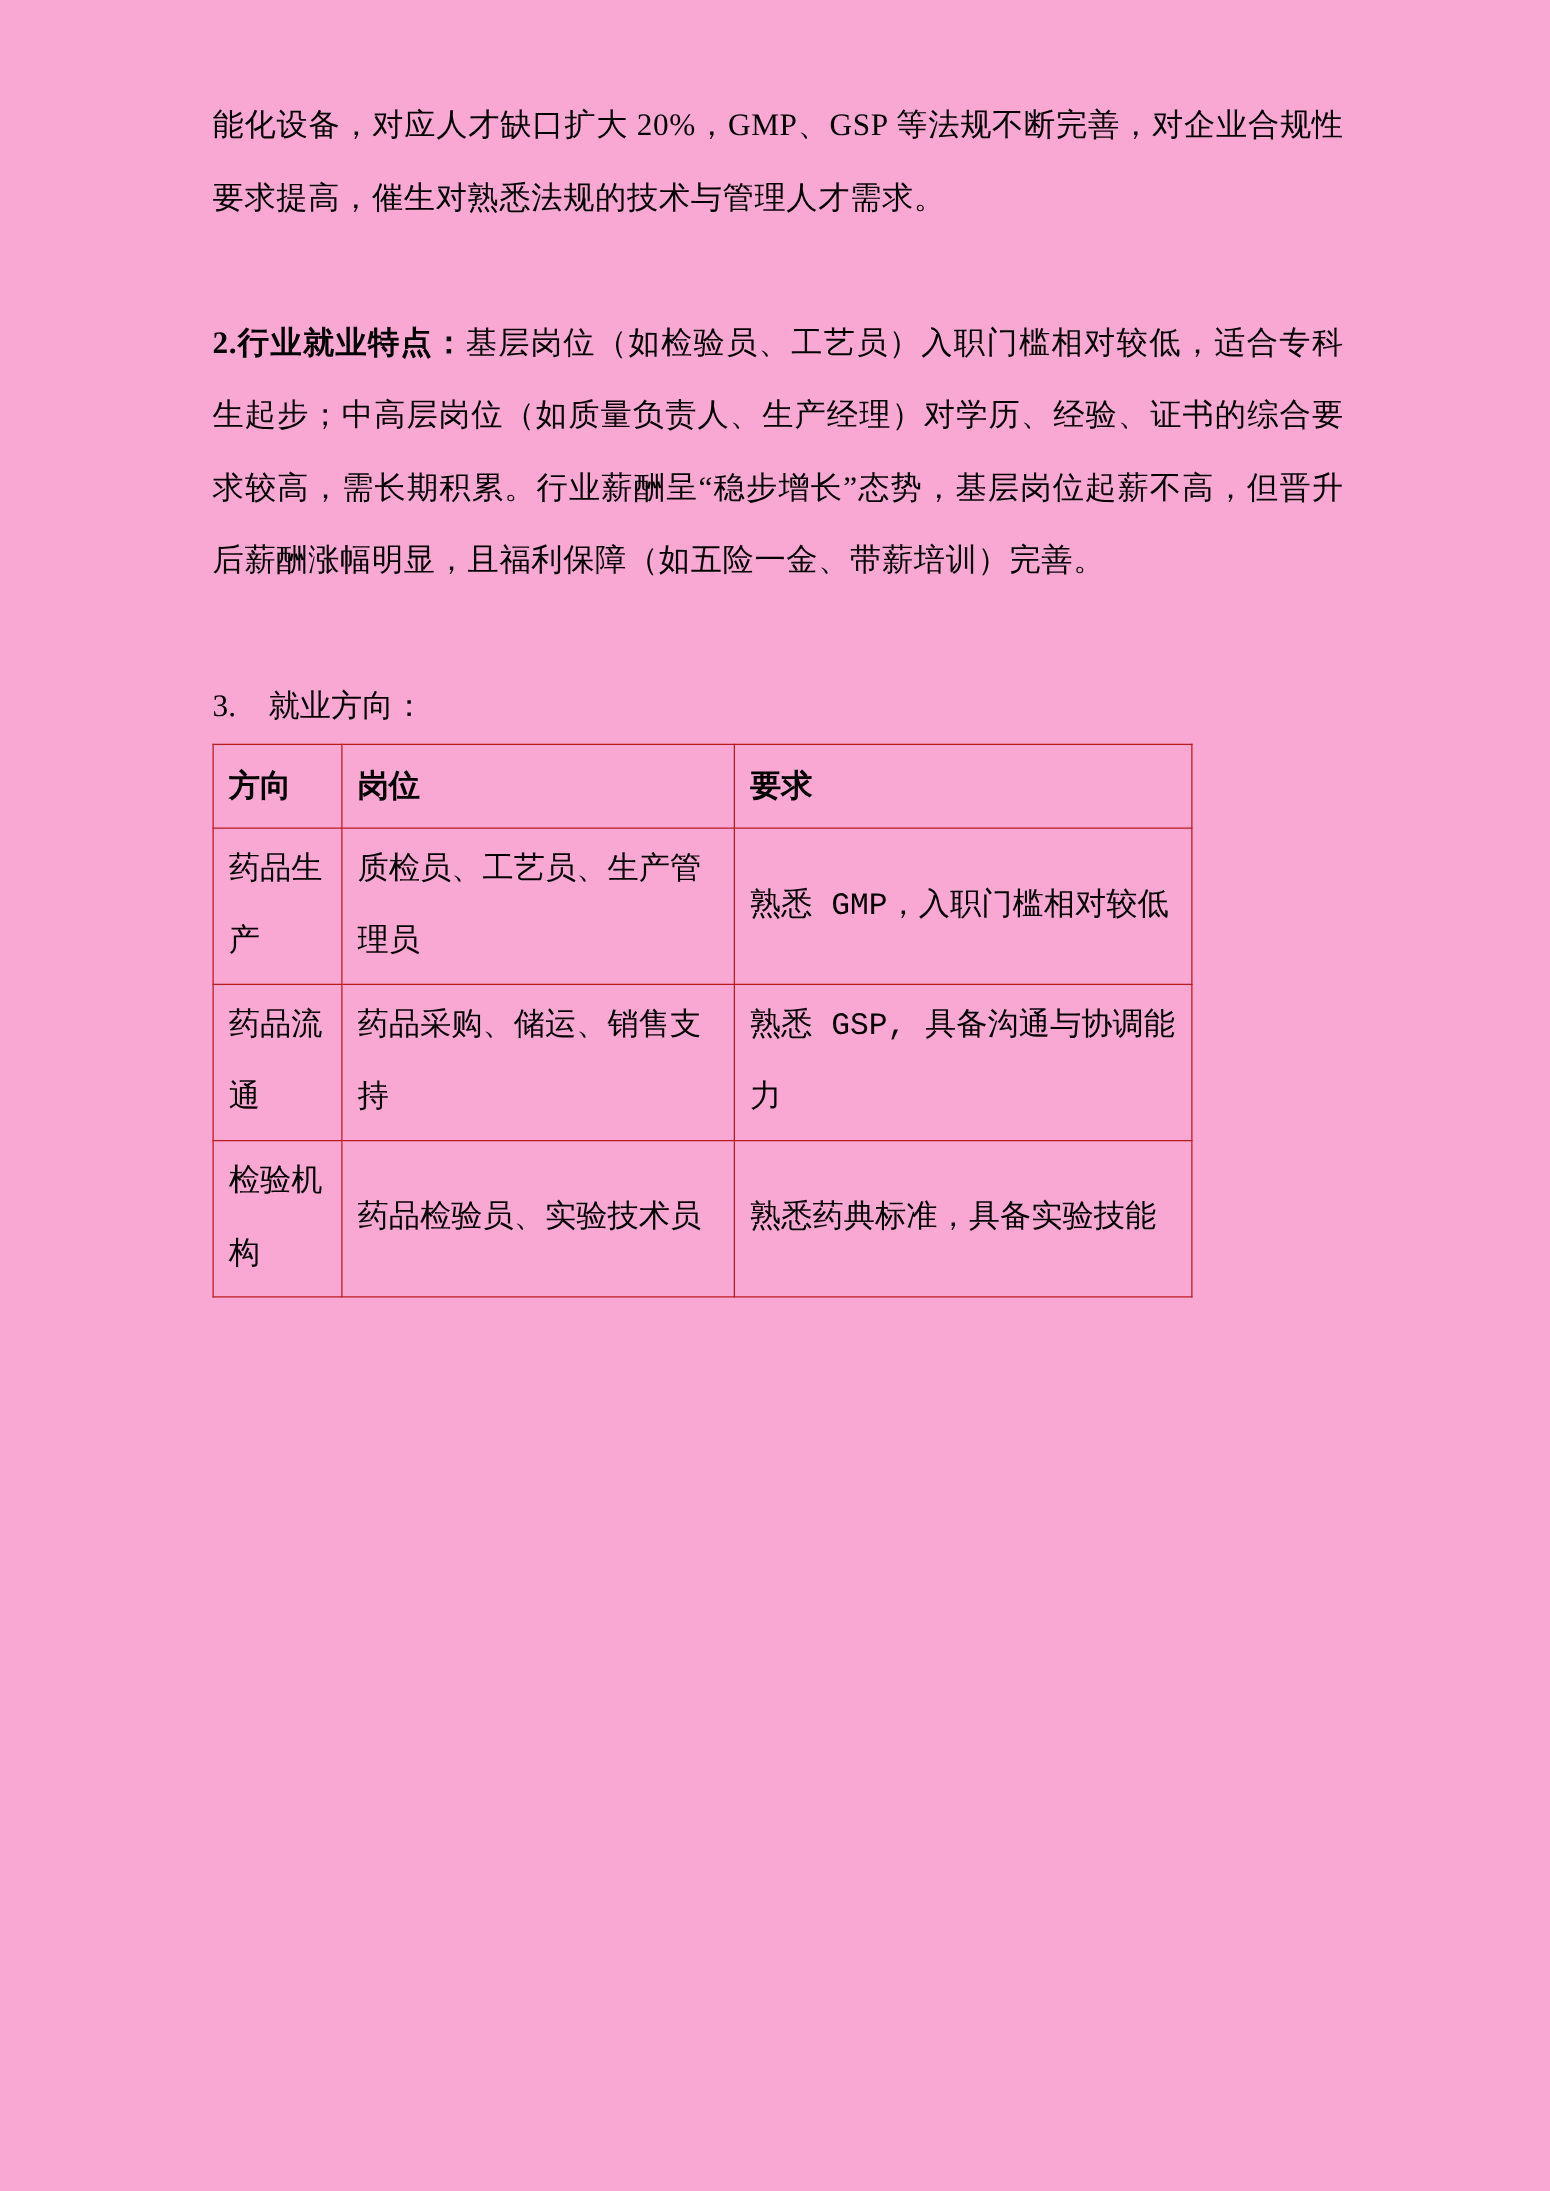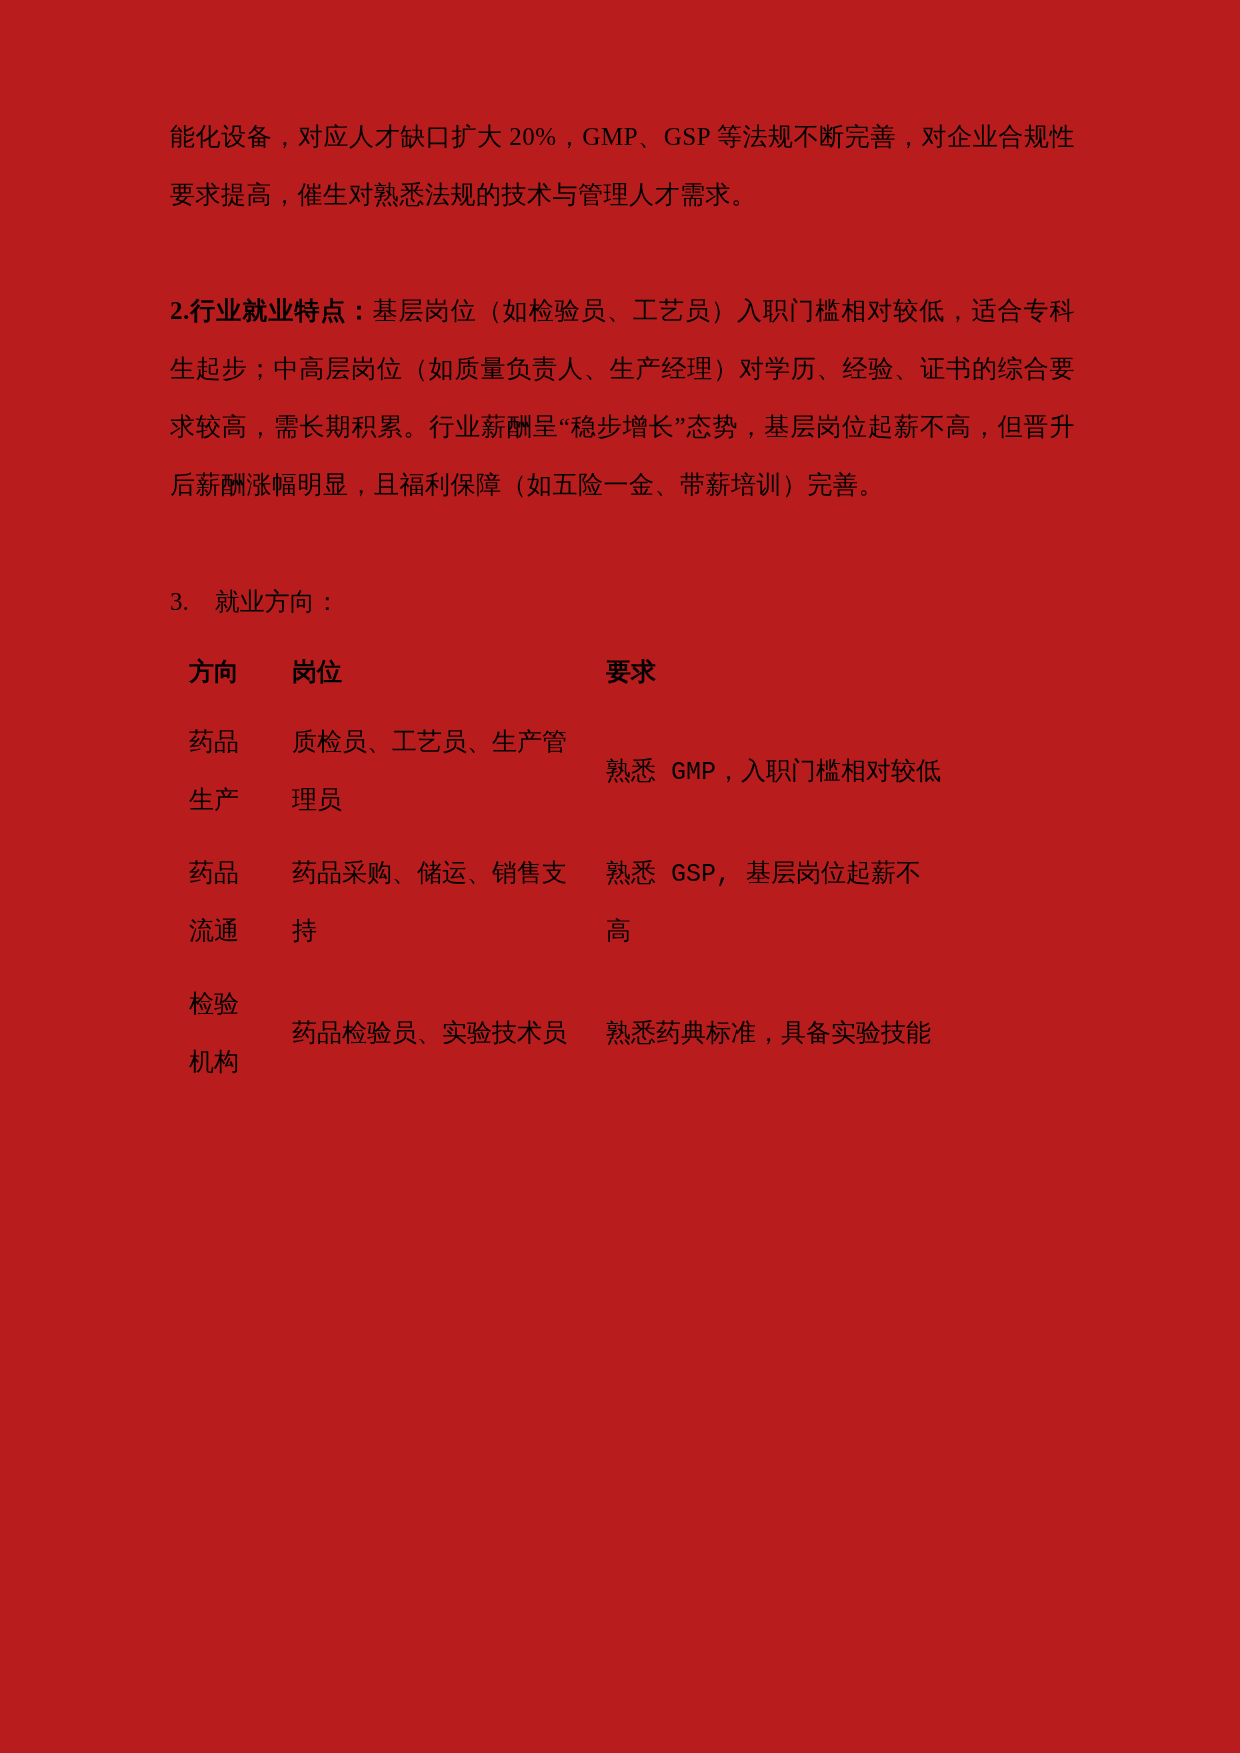--- a/index.html
+++ b/index.html
@@ -11,22 +11,22 @@
     width: 1240px;
     min-height: 1753px;
     font-family: "Liberation Serif", "DejaVu Serif", serif;
     color: #000000;
     box-sizing: border-box;
   }
   .page {
     box-sizing: border-box;
     width: 1240px;
     min-height: 1753px;
-    padding: 108px 165px 80px 170px;
-    background: #b91c1c;
+    padding: 72px 165px 80px 170px;
+    background: #f9a8d4;
   }
   .para {
     font-size: 25px;
     line-height: 58px;
     margin: 0 0 58px 0;
     text-align: justify;
     letter-spacing: 0.5px;
   }
   .bold-label {
     font-family: Liberation Serif, serif;
@@ -51,21 +51,21 @@
     font-size: 25px;
     line-height: 58px;
     margin: 0 0 16px 0;
   }
   table.jobs {
     border-collapse: collapse;
     table-layout: fixed;
     width: 783px;
   }
   table.jobs th, table.jobs td {
-    border: 7px solid #b91c1c;
+    border: 1px solid #b91c1c;
     font-size: 25px;
     line-height: 58px;
     padding: 4px 12px;
     vertical-align: middle;
     text-align: left;
     word-break: break-all;
   }
   table.jobs th {
     font-family: "Liberation Sans", "DejaVu Sans", sans-serif;
     font-weight: bold;
@@ -105,21 +105,21 @@
     </thead>
     <tbody>
       <tr>
         <td>药品生产</td>
         <td>质检员、工艺员、生产管理员</td>
         <td>熟悉 GMP，入职门槛相对较低</td>
       </tr>
       <tr>
         <td>药品流通</td>
         <td>药品采购、储运、销售支持</td>
-        <td>熟悉 GSP, 基层岗位起薪不高</td>
+        <td>熟悉 GSP, 具备沟通与协调能力</td>
       </tr>
       <tr>
         <td>检验机构</td>
         <td>药品检验员、实验技术员</td>
         <td>熟悉药典标准，具备实验技能</td>
       </tr>
     </tbody>
   </table>
 
 </div>

